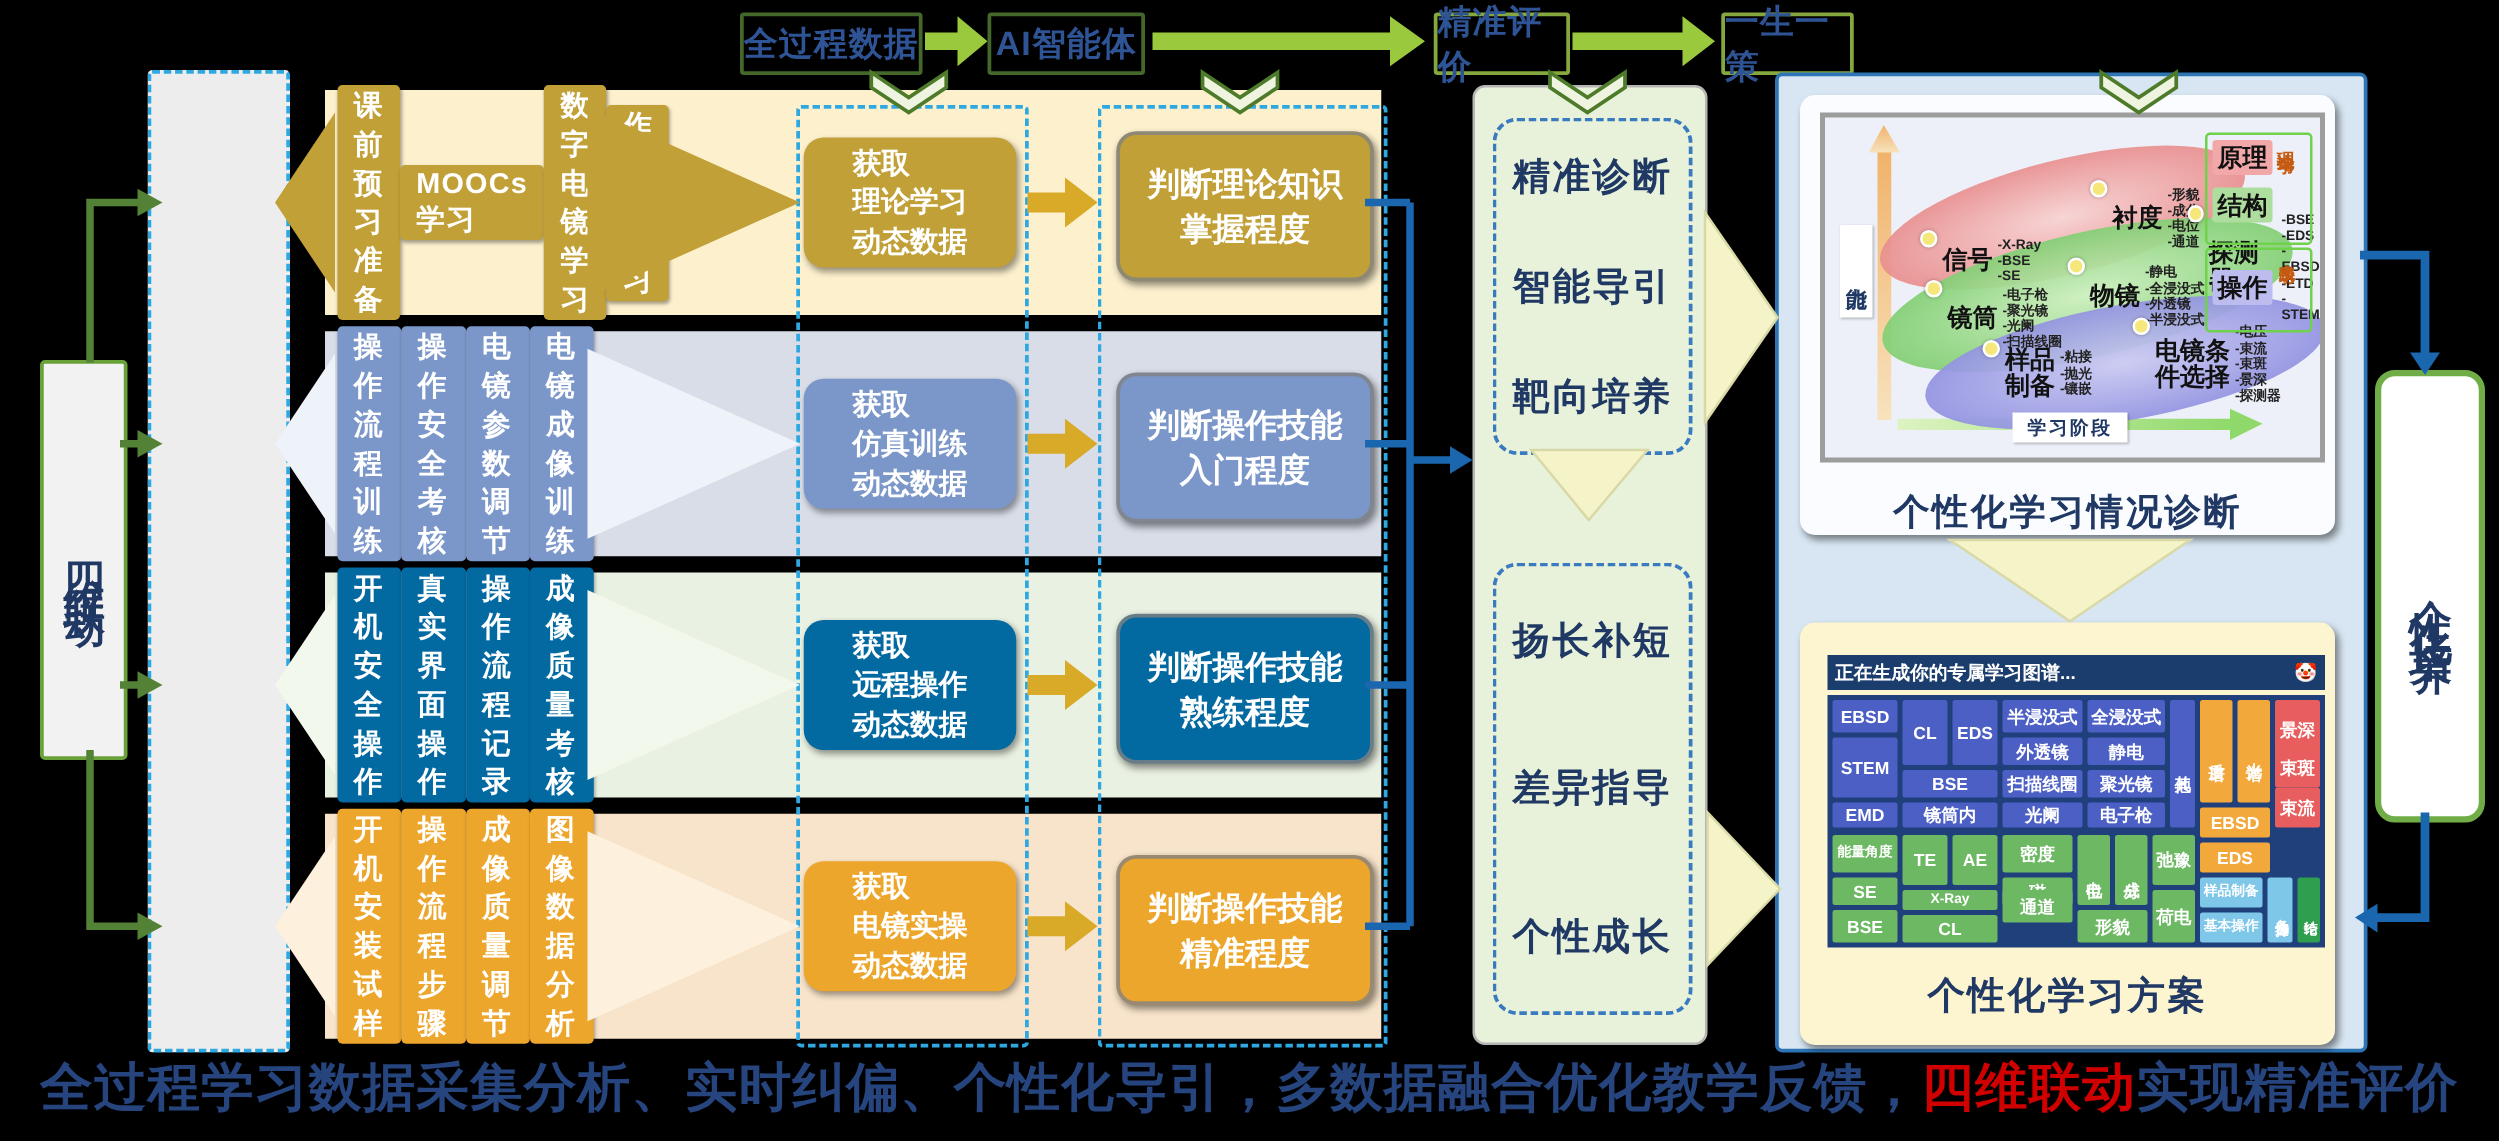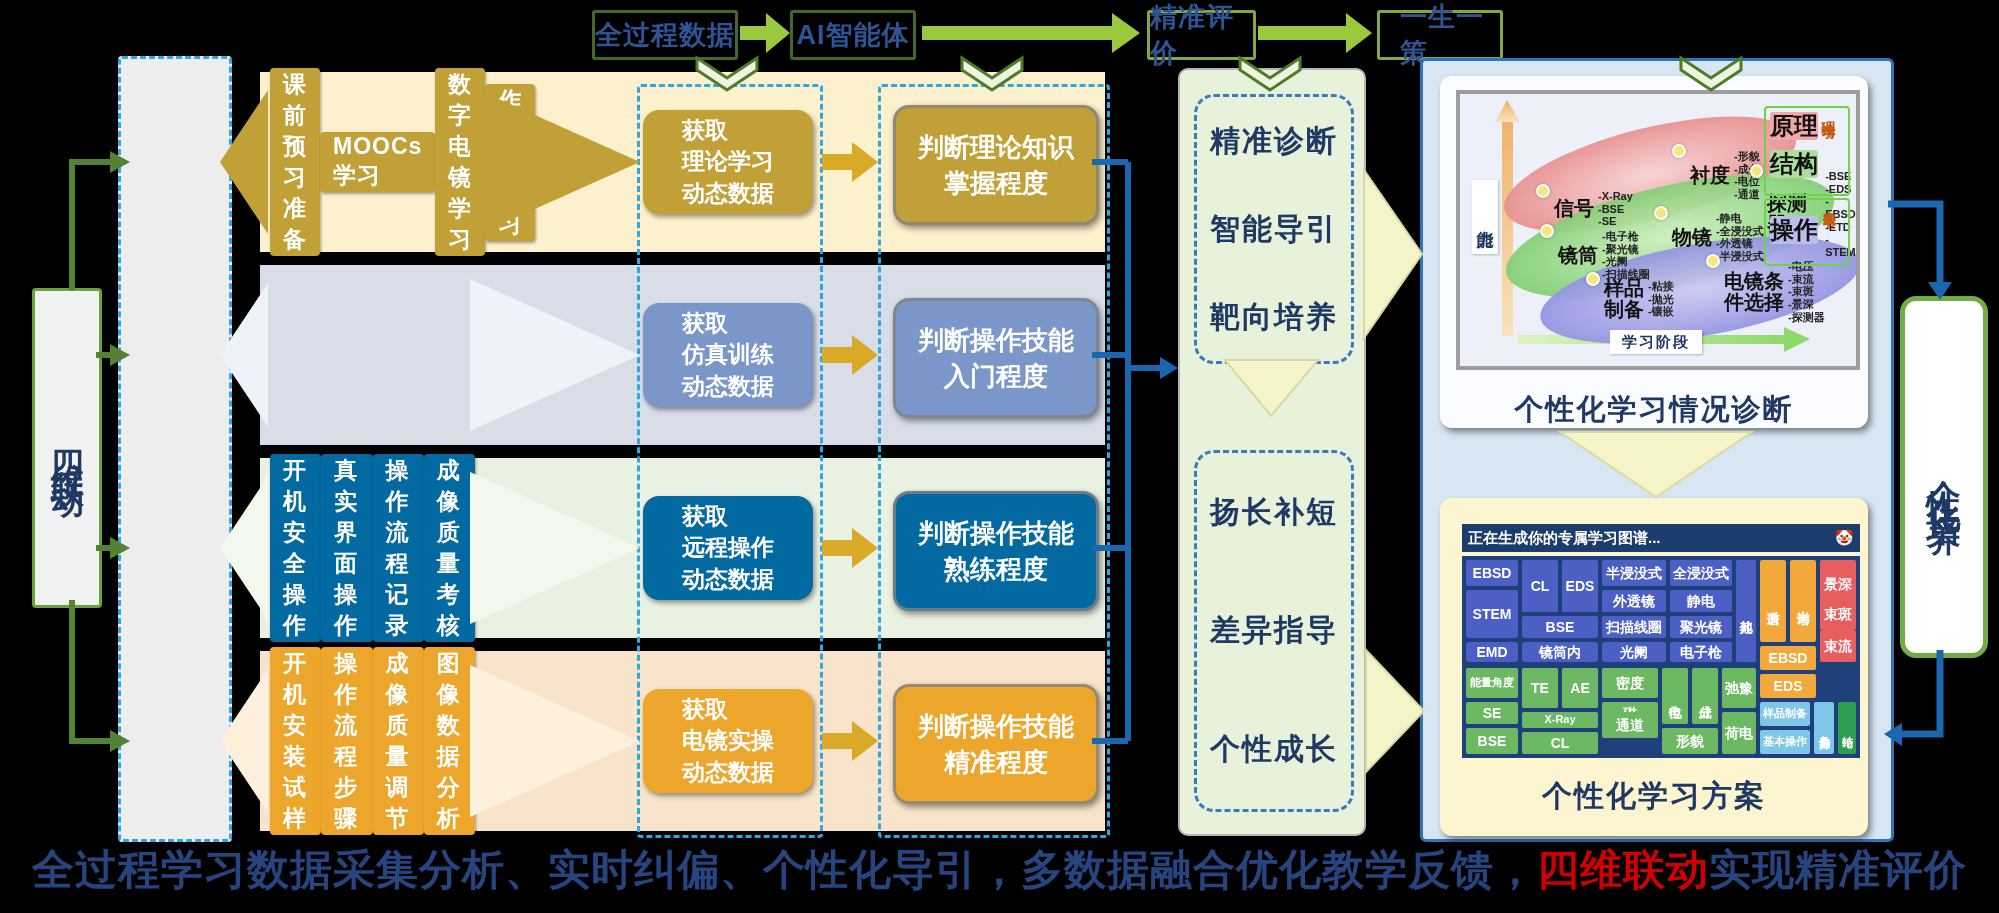--- a/index.html
+++ b/index.html
@@ -55,21 +55,21 @@
   .chart{left:1456px;top:90px;width:396px;height:272px;background:#edf0f8;border:4px solid #9d9d9d;}
   .axislabel{position:absolute;background:#fff;color:#1f3864;font-weight:bold;
              display:flex;align-items:center;justify-content:center;box-shadow:1px 1px 2px rgba(0,0,0,.25);}
   .dgroup{position:absolute;display:flex;align-items:center;}
   .gdot{width:10px;height:10px;border-radius:50%;background:#f5e77a;border:2px solid #fff;
         box-shadow:0 0 3px rgba(0,0,0,.3);margin-right:4px;align-self:flex-start;margin-top:-6px;}
   .gname{color:#111;font-size:20px;font-weight:bold;line-height:1.05;}
   .gdet{color:#222;font-size:11px;font-weight:bold;line-height:1.15;margin-left:4px;}
   .lgroup{position:absolute;border:2px solid #70d24a;border-radius:4px;}
   .lchip{position:absolute;width:48px;height:28px;border-radius:3px;display:flex;align-items:center;
-         justify-content:center;color:#111;font-size:24px;font-weight:bold;}
+         justify-content:center;color:#111;font-size:20px;font-weight:bold;}
   .ltrack{position:absolute;color:#c55a11;font-weight:bold;letter-spacing:2px;}
   .caption{position:absolute;text-align:center;color:#1f3864;font-weight:bold;font-size:29px;letter-spacing:2px;}
   .botpanel{left:1440px;top:498px;width:428px;height:338px;background:#fdf5d0;border-radius:12px;
             box-shadow:3px 4px 6px rgba(0,0,0,.45);}
   .statusbar{left:1462px;top:524px;width:398px;height:28px;background:#1b3d6d;
              display:flex;align-items:center;justify-content:space-between;padding:0 6px;box-sizing:border-box;}
   .statusbar span{color:#fff;font-size:15px;font-weight:bold;}
   .grid{left:1462px;top:556px;width:398px;height:202px;background:#20407c;}
   .cell{position:absolute;display:flex;align-items:center;justify-content:center;text-align:center;
         color:#fff;font-size:14px;font-weight:bold;border-radius:2px;line-height:1.05;overflow:hidden;}
@@ -89,21 +89,21 @@
   .under{z-index:1;} .mid{z-index:3;} .hi{z-index:6;}
 </style>
 </head>
 <body>
 
 <div id="canvas">
 
   <div class="stepbox" style="left:592px;width:140px;">全过程数据</div>
   <div class="stepbox" style="left:790px;width:120px;">AI智能体</div>
   <div class="stepbox lt" style="left:1147px;width:103px;">精准评价</div>
-  <div class="stepbox lt" style="left:1377px;width:100px;padding-left:20px;">一生一策</div>
+  <div class="stepbox lt" style="left:1377px;width:100px;">一生一策</div>
 
   <div class="abs linkage mid">
     <span class="vtext">四维联动</span>
   </div>
 
   <div class="dashcol leftcol under"></div>
   <div class="dimbox pre" style="top:87px;background:#fdf3d7;border:3px solid #c2a038;">理论
 教学</div>
   <div class="dimbox pre" style="top:280px;background:#ffffff;border:3px solid #1f4e79;">仿真
 训练</div>
@@ -121,20 +121,27 @@
         <div class="pill">作业与练习</div>
       </div>
     <div class="acq pre">获取
 理论学习
 动态数据</div>
     <div class="jdg pre">判断理论知识
 掌握程度</div>
   </div>
 
   <div class="row r2 mid" style="top:265px;">
+    <div class="pills">
+
+    <div class="pill">操作流程训练</div>
+        <div class="pill">操作安全考核</div>
+        <div class="pill">电镜参数调节</div>
+        <div class="pill">电镜成像训练</div>
+      </div>
     <div class="acq pre">获取
 仿真训练
 动态数据</div>
     <div class="jdg pre">判断操作技能
 入门程度</div>
   </div>
 
   <div class="row r3 mid" style="top:458px;">
     <div class="pills">
 

